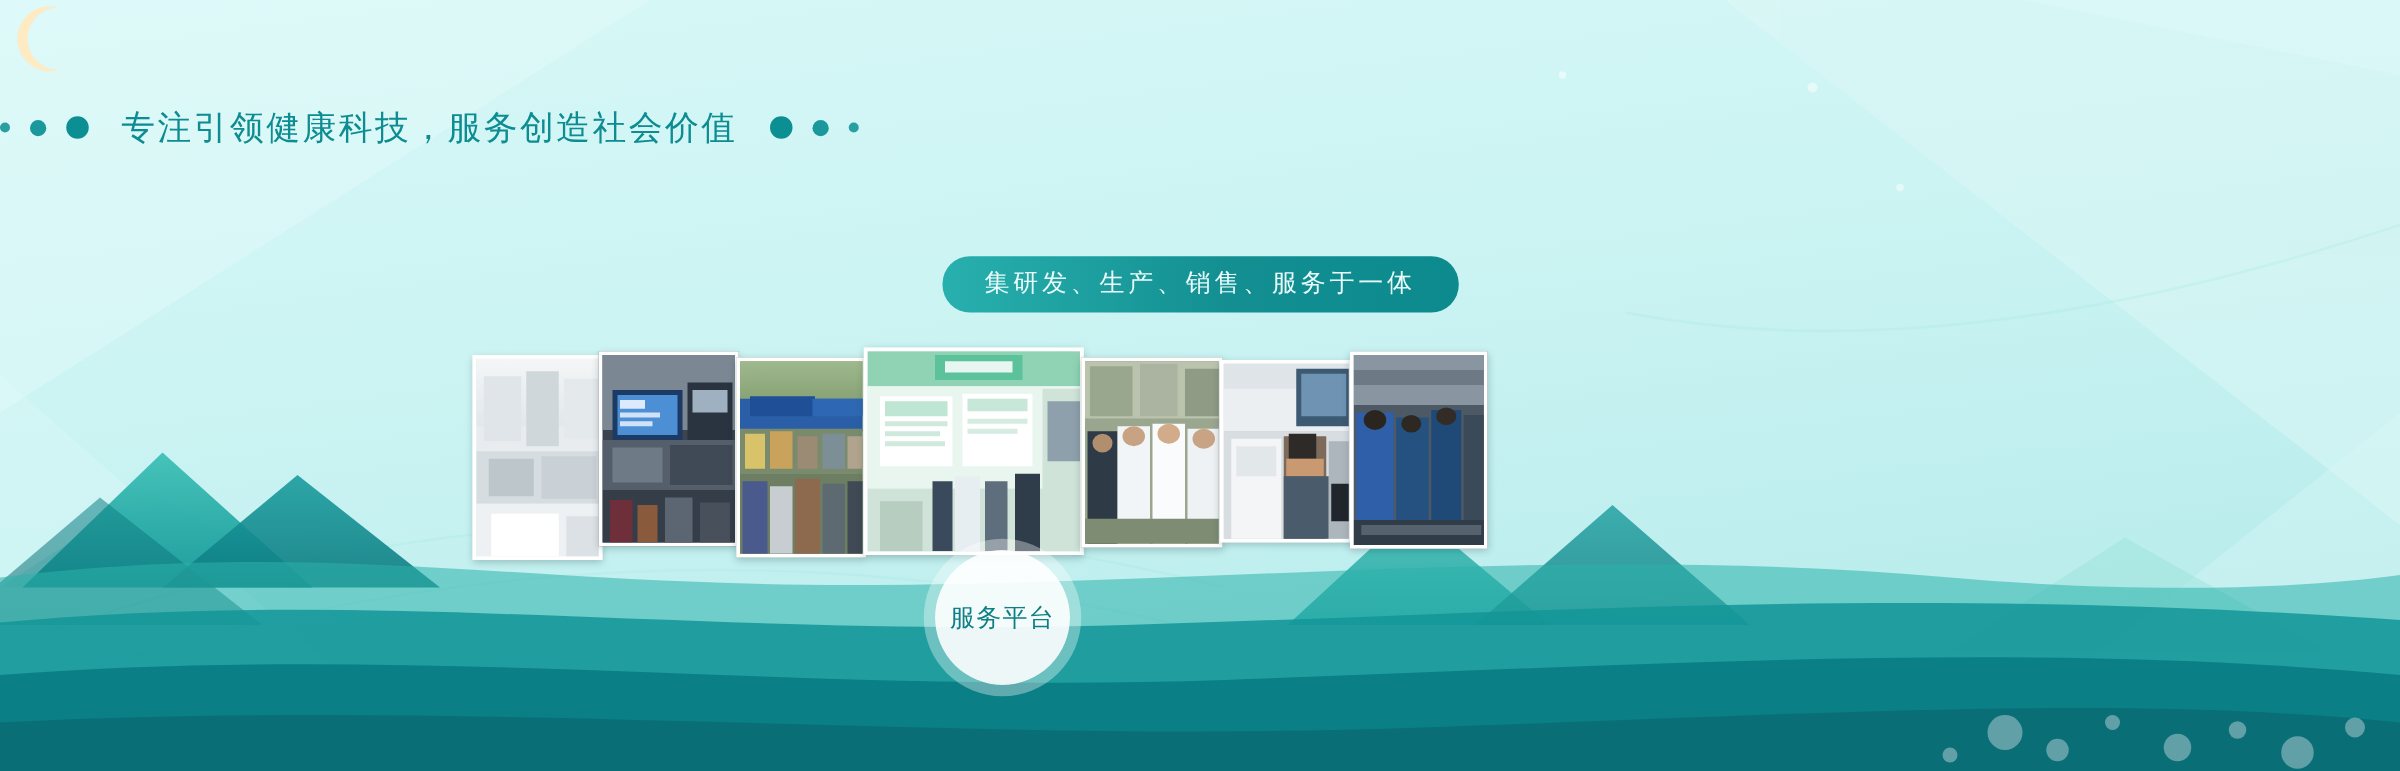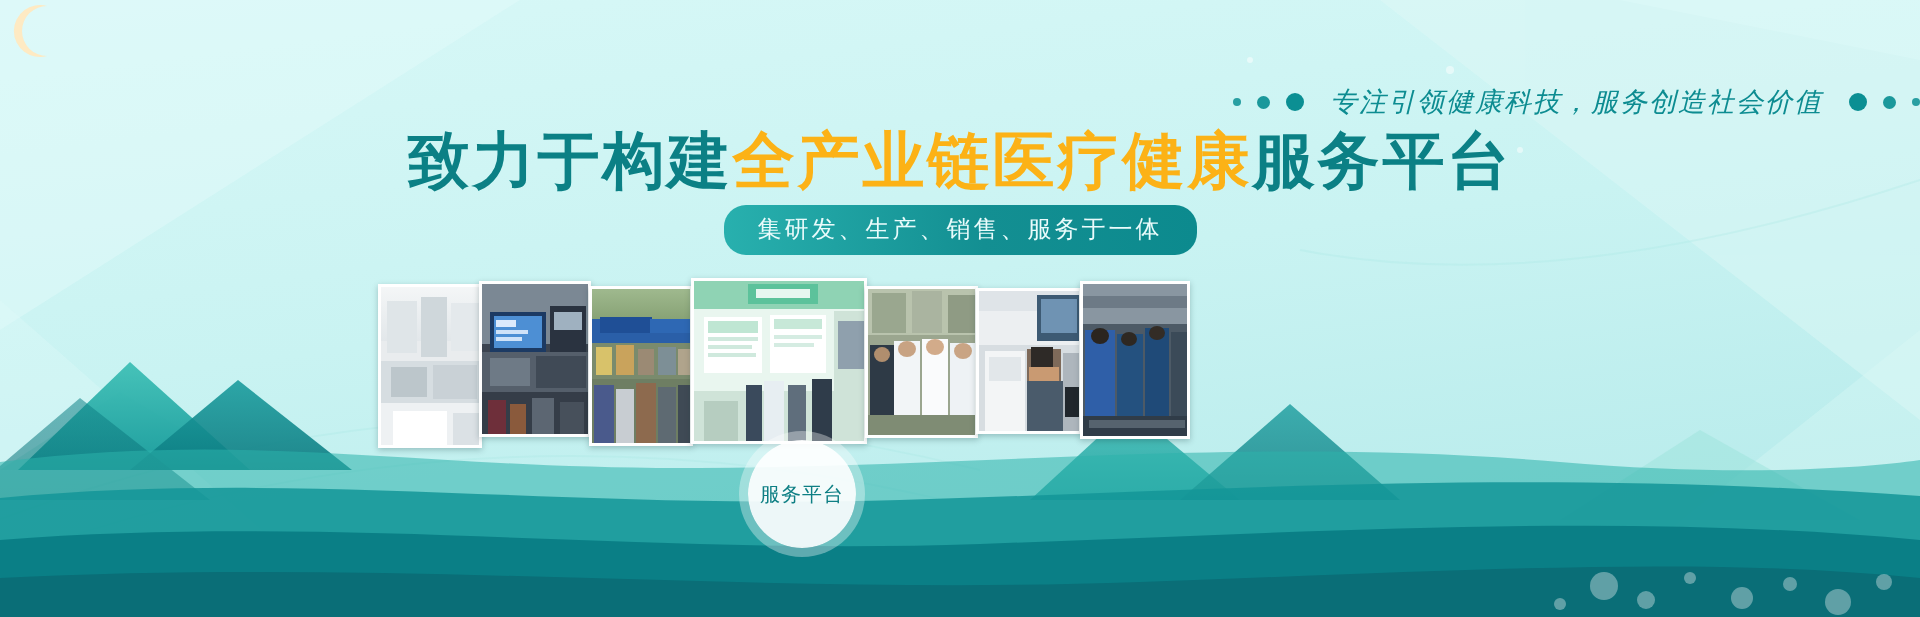--- a/index.html
+++ b/index.html
@@ -14,21 +14,21 @@
   
   .bg-layer{position:absolute;inset:0;overflow:hidden;}
   .bg-layer svg{position:absolute;top:0;left:0;}
 
   
   .moon{position:absolute;left:1300px;top:108px;width:62px;height:62px;}
 
   
   .tagline-row{
     position:absolute;left:0;right:0;top:84px;
-    display:flex;align-items:center;justify-content:flex-end;gap:0;font-style:italic;
+    display:flex;align-items:center;justify-content:flex-start;gap:0;
   }
   .dots{display:flex;align-items:center;gap:16px;}
   .dots .d{background:#0b8f93;border-radius:50%;}
   .dots.left .d1{width:8px;height:8px;opacity:.85;}
   .dots.left .d2{width:13px;height:13px;opacity:.92;}
   .dots.left .d3{width:18px;height:18px;}
   .dots.right .d1{width:18px;height:18px;}
   .dots.right .d2{width:13px;height:13px;opacity:.92;}
   .dots.right .d3{width:8px;height:8px;opacity:.85;}
   .tagline-text{
@@ -44,21 +44,21 @@
     line-height:1.18;
   }
   .headline .teal{color:#0b8085;}
   .headline .orange{color:#fcb216;}
 
   
   .pill-wrap{position:absolute;left:0;right:0;top:205px;display:flex;justify-content:center;}
   .pill{
     background:linear-gradient(90deg,#28b0ae 0%,#138f92 55%,#0c8a8e 100%);
     color:#e9fbfb;border-radius:22px;
-    padding:8px 34px 10px;font-size:24px;letter-spacing:3px;white-space:nowrap;
+    padding:8px 34px 10px;font-size:20px;letter-spacing:3px;white-space:nowrap;
   }
 
   
   .strip{position:absolute;left:378px;top:278px;width:812px;height:176px;}
   .ph{position:absolute;top:0;border:3px solid #ffffff;box-sizing:border-box;
       box-shadow:0 2px 6px rgba(0,40,45,.25);overflow:hidden;background:#9ab;}
   .ph i{position:absolute;display:block;}
 
   
   .cta{
@@ -162,23 +162,20 @@
       <span class="d d3"></span>
     </span>
     <span class="tagline-text">专注引领健康科技，服务创造社会价值</span>
     <span class="dots right">
       <span class="d d1"></span>
       <span class="d d2"></span>
       <span class="d d3"></span>
     </span>
   </div>
 
-  <div class="headline">
-    <span class="teal">致力于构建</span><span class="orange">全产业链医疗健康</span><span class="teal">服务平台</span>
-  </div>
 
   <div class="pill-wrap">
     <div class="pill">集研发、生产、销售、服务于一体</div>
   </div>
 
   <div class="strip">
 
     <div class="ph" style="left:0;top:6px;width:104px;height:164px;background:#e9ecee;">
       <i style="left:0;top:0;width:104px;height:54px;background:linear-gradient(#f4f6f7,#e2e7ea);"></i>
       <i style="left:6px;top:14px;width:30px;height:52px;background:#dfe5e8;"></i>

